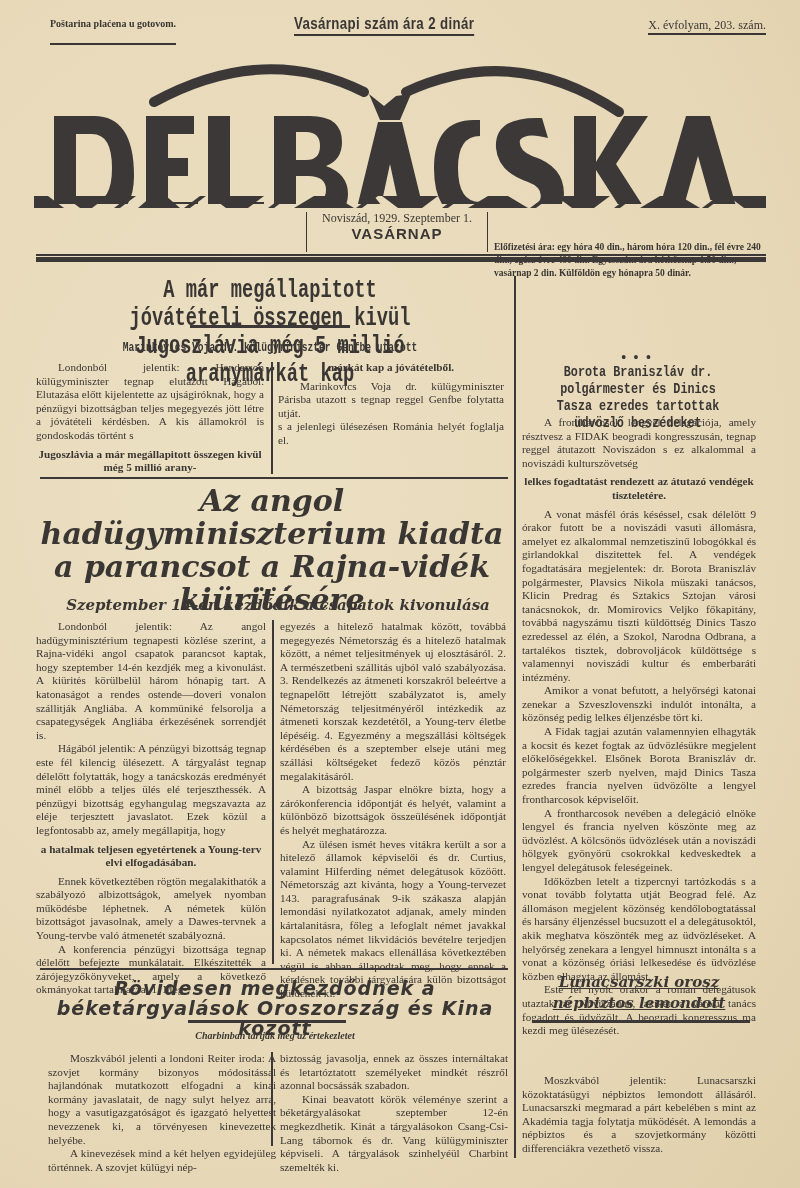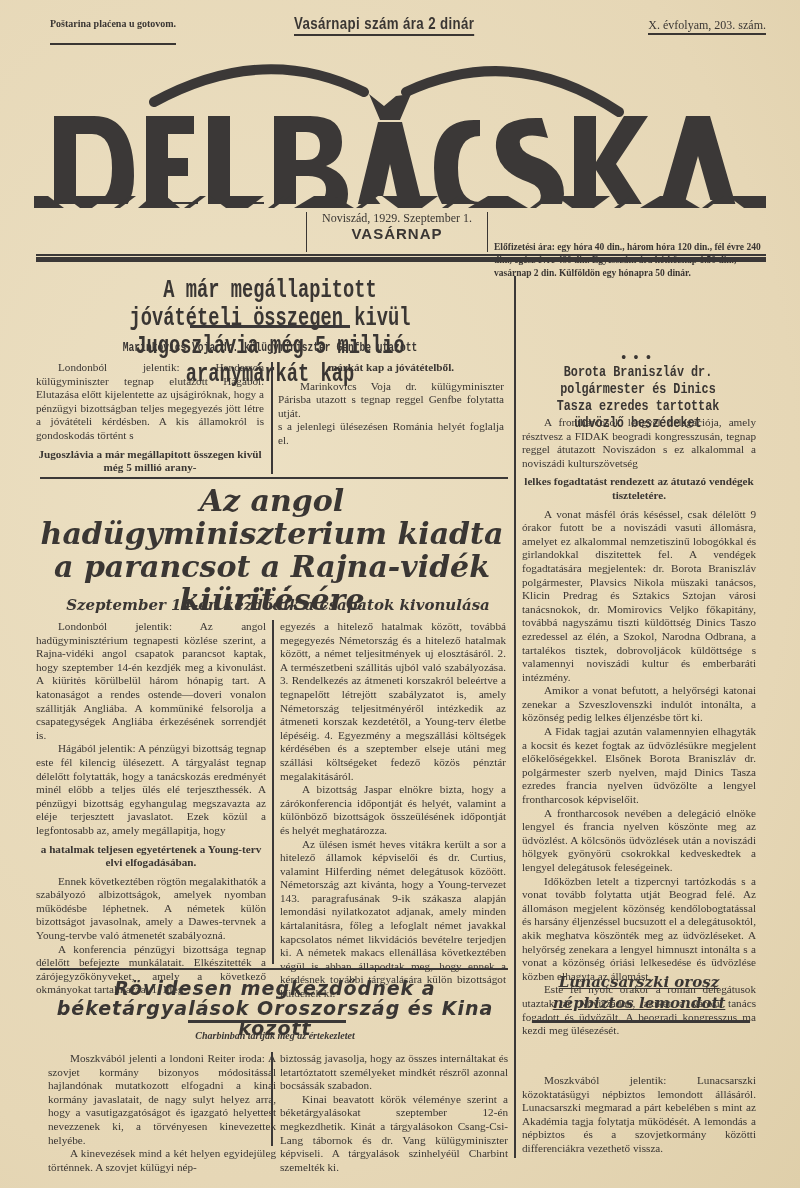--- a/index.html
+++ b/index.html
@@ -153,21 +153,21 @@
 
   <div class="blk-head">Rövidesen megkezdődnek a béketárgyalások Oroszország és Kina között</div>
   <div class="rule-heavy" style="left:188px;top:1020px;width:158px;height:3px;"></div>
   <div class="blk-sub">Charbinban tartják meg az értekezletet</div>
   <div class="col-text" style="left:48px;top:1052px;width:228px;">
     <p>Moszkvából jelenti a londoni Reiter iroda: A szovjet kormány bizonyos módositással hajlandónak mutatkozott elfogadni a kinai kormány javaslatait, de nagy sulyt helyez arra, hogy a vasutigazgatóságot és igazgató helyettest nevezzenek ki, a törvényesen kinevezettek helyébe.</p>
     <p>A kinevezések mind a két helyen egyidejüleg történnek. A szovjet külügyi nép-</p>
   </div>
   <div class="vrule" style="left:271px;top:1052px;height:94px;"></div>
   <div class="col-text" style="left:280px;top:1052px;width:228px;">
-    <p style="text-indent:0">biztosság javasolja, hogy az összes internáltakat és letartóztatott személyeket mindkét részről azonnal bocsássák szabadon.</p>
+    <p style="text-indent:0">biztosság javasolja, ennek az összes internáltakat és letartóztatott személyeket mindkét részről azonnal bocsássák szabadon.</p>
     <p>Kinai beavatott körök véleménye szerint a béketárgyalásokat szeptember 12-én megkezdhetik. Kinát a tárgyalásokon Csang-Csi-Lang tábornok és dr. Vang külügyminiszter képviseli. A tárgyalások szinhelyéül Charbint szemelték ki.</p>
   </div>
 
   <div class="vrule" style="left:514px;top:276px;height:882px;"></div>
 
   <div class="dots" style="position:absolute;left:612px;top:352px;width:50px;">• • •</div>
   <div class="right-sub hl-cond">
     <span>Borota Braniszláv dr. polgármester és Dinics Tasza ezredes tartottak üdvözlő beszédeket</span>
   </div>
   <div class="col-text" style="left:522px;top:416px;width:234px;">

